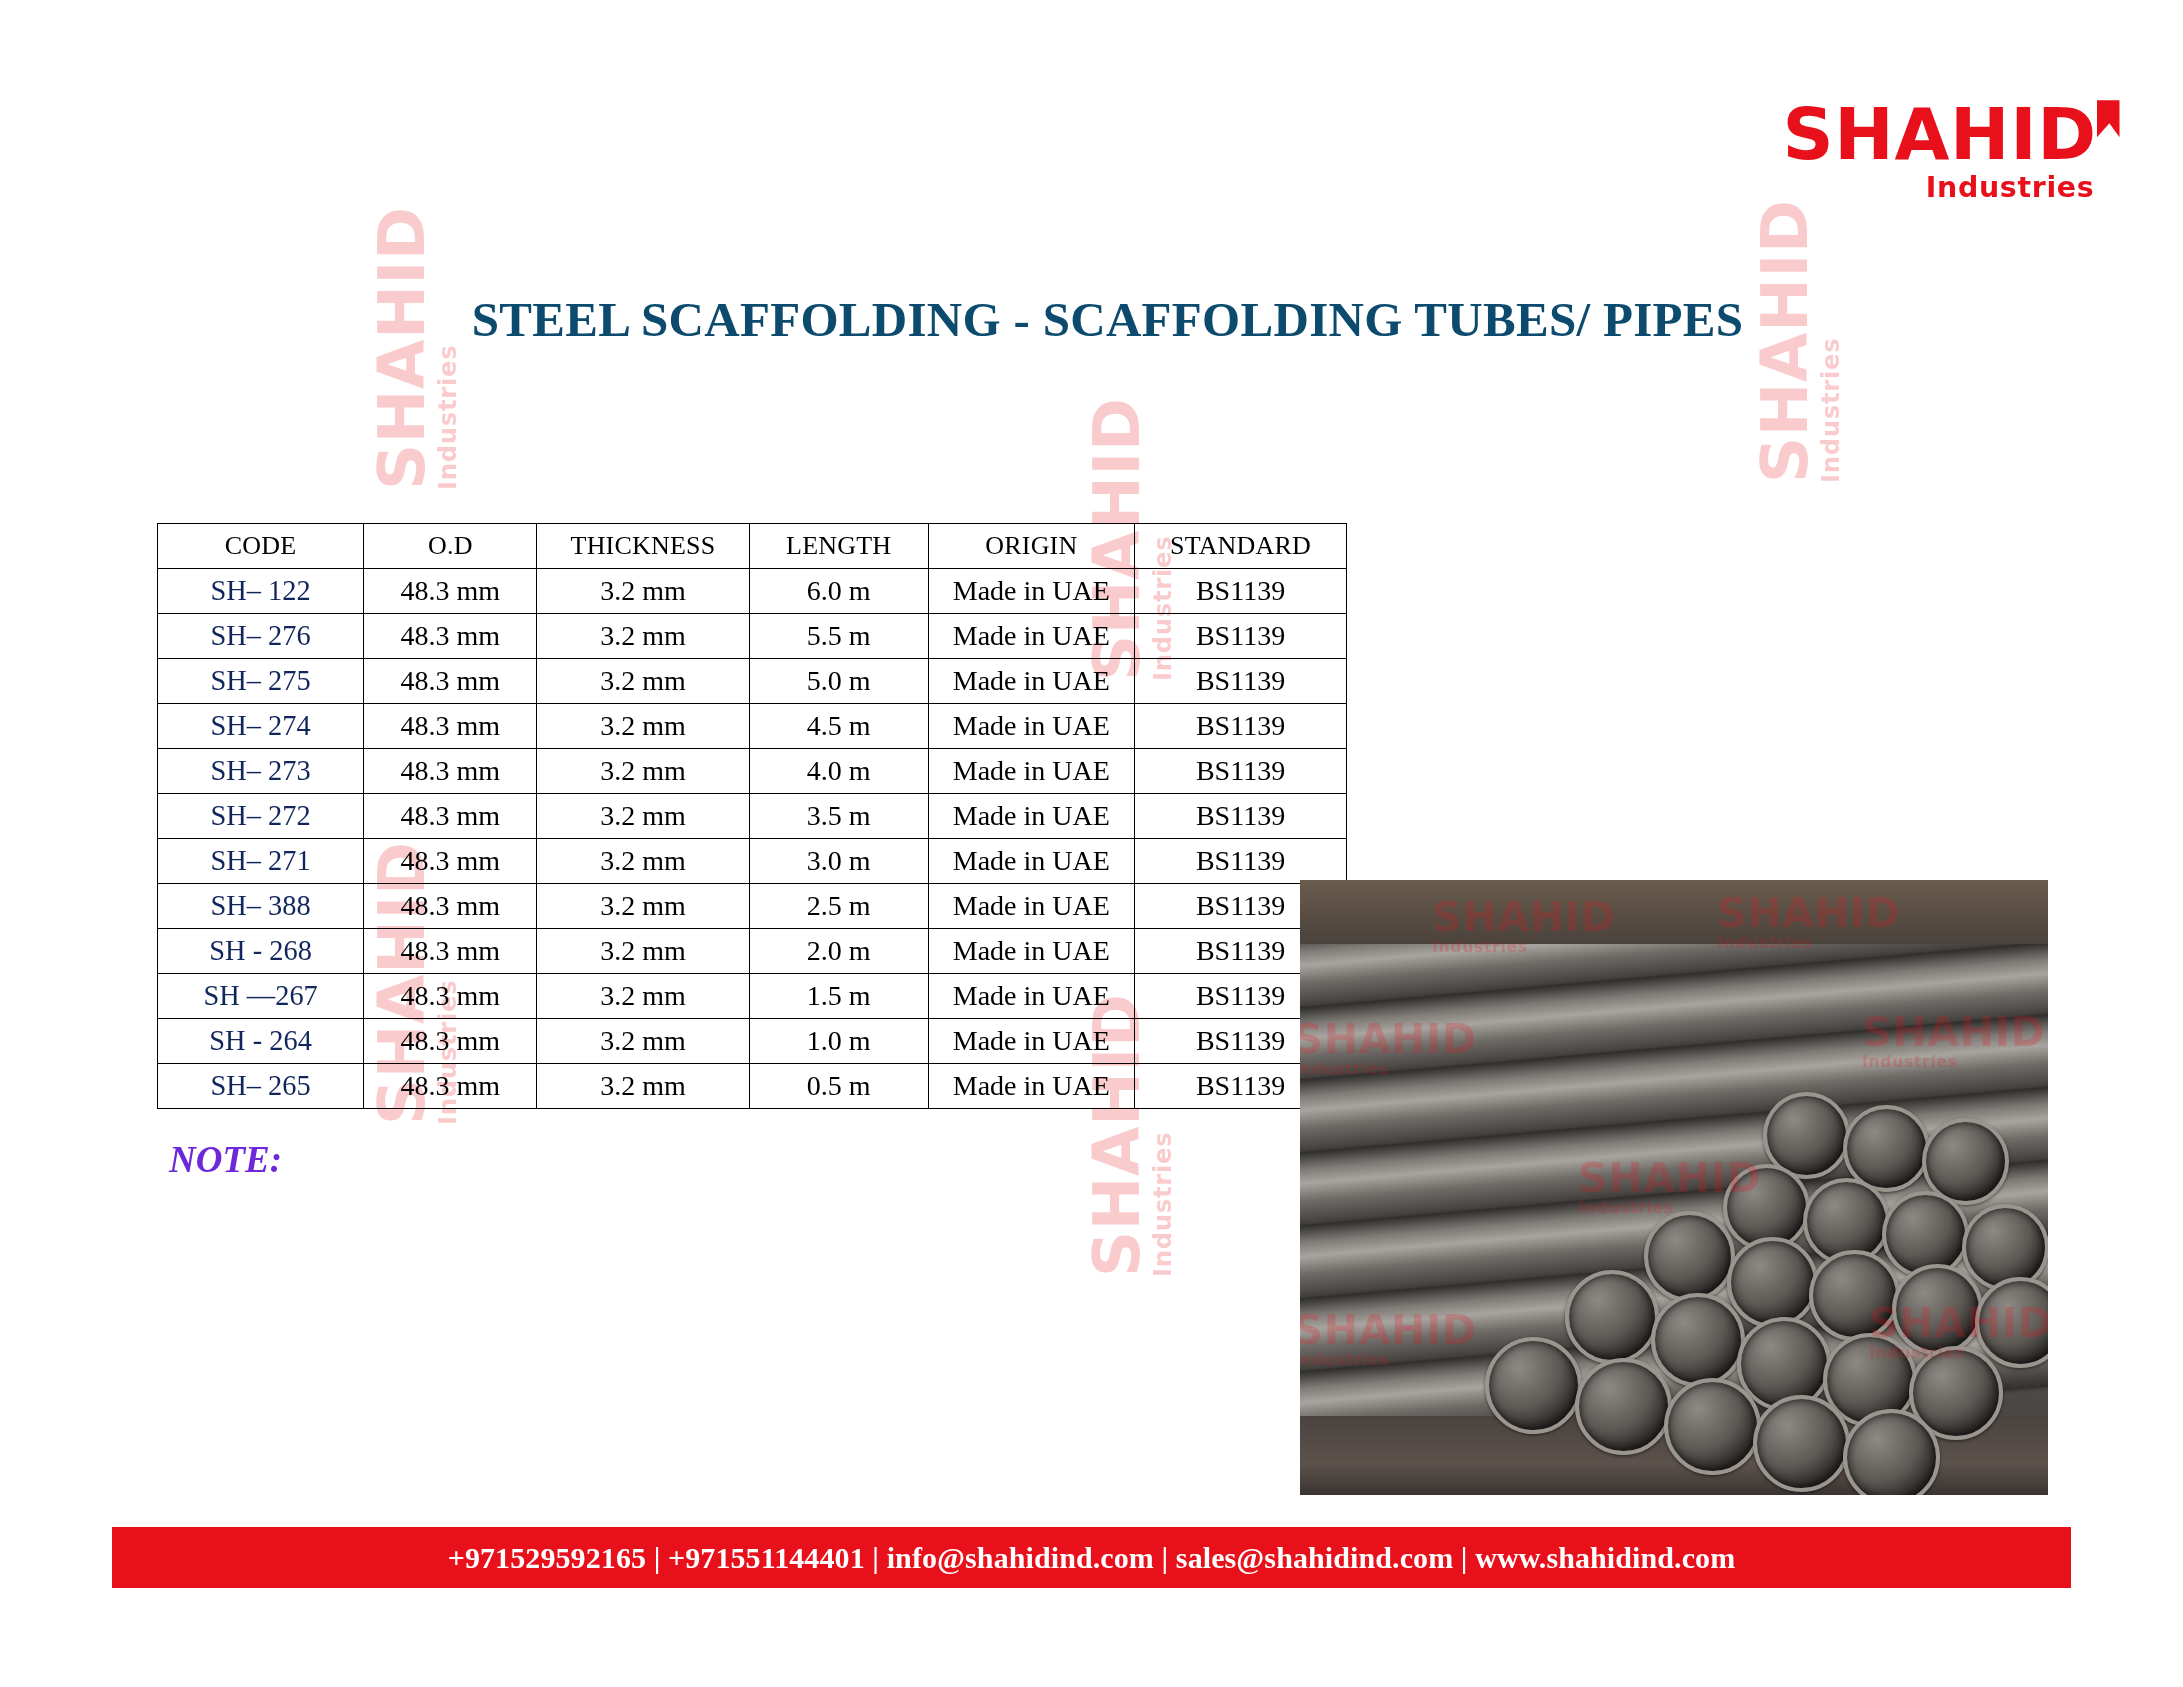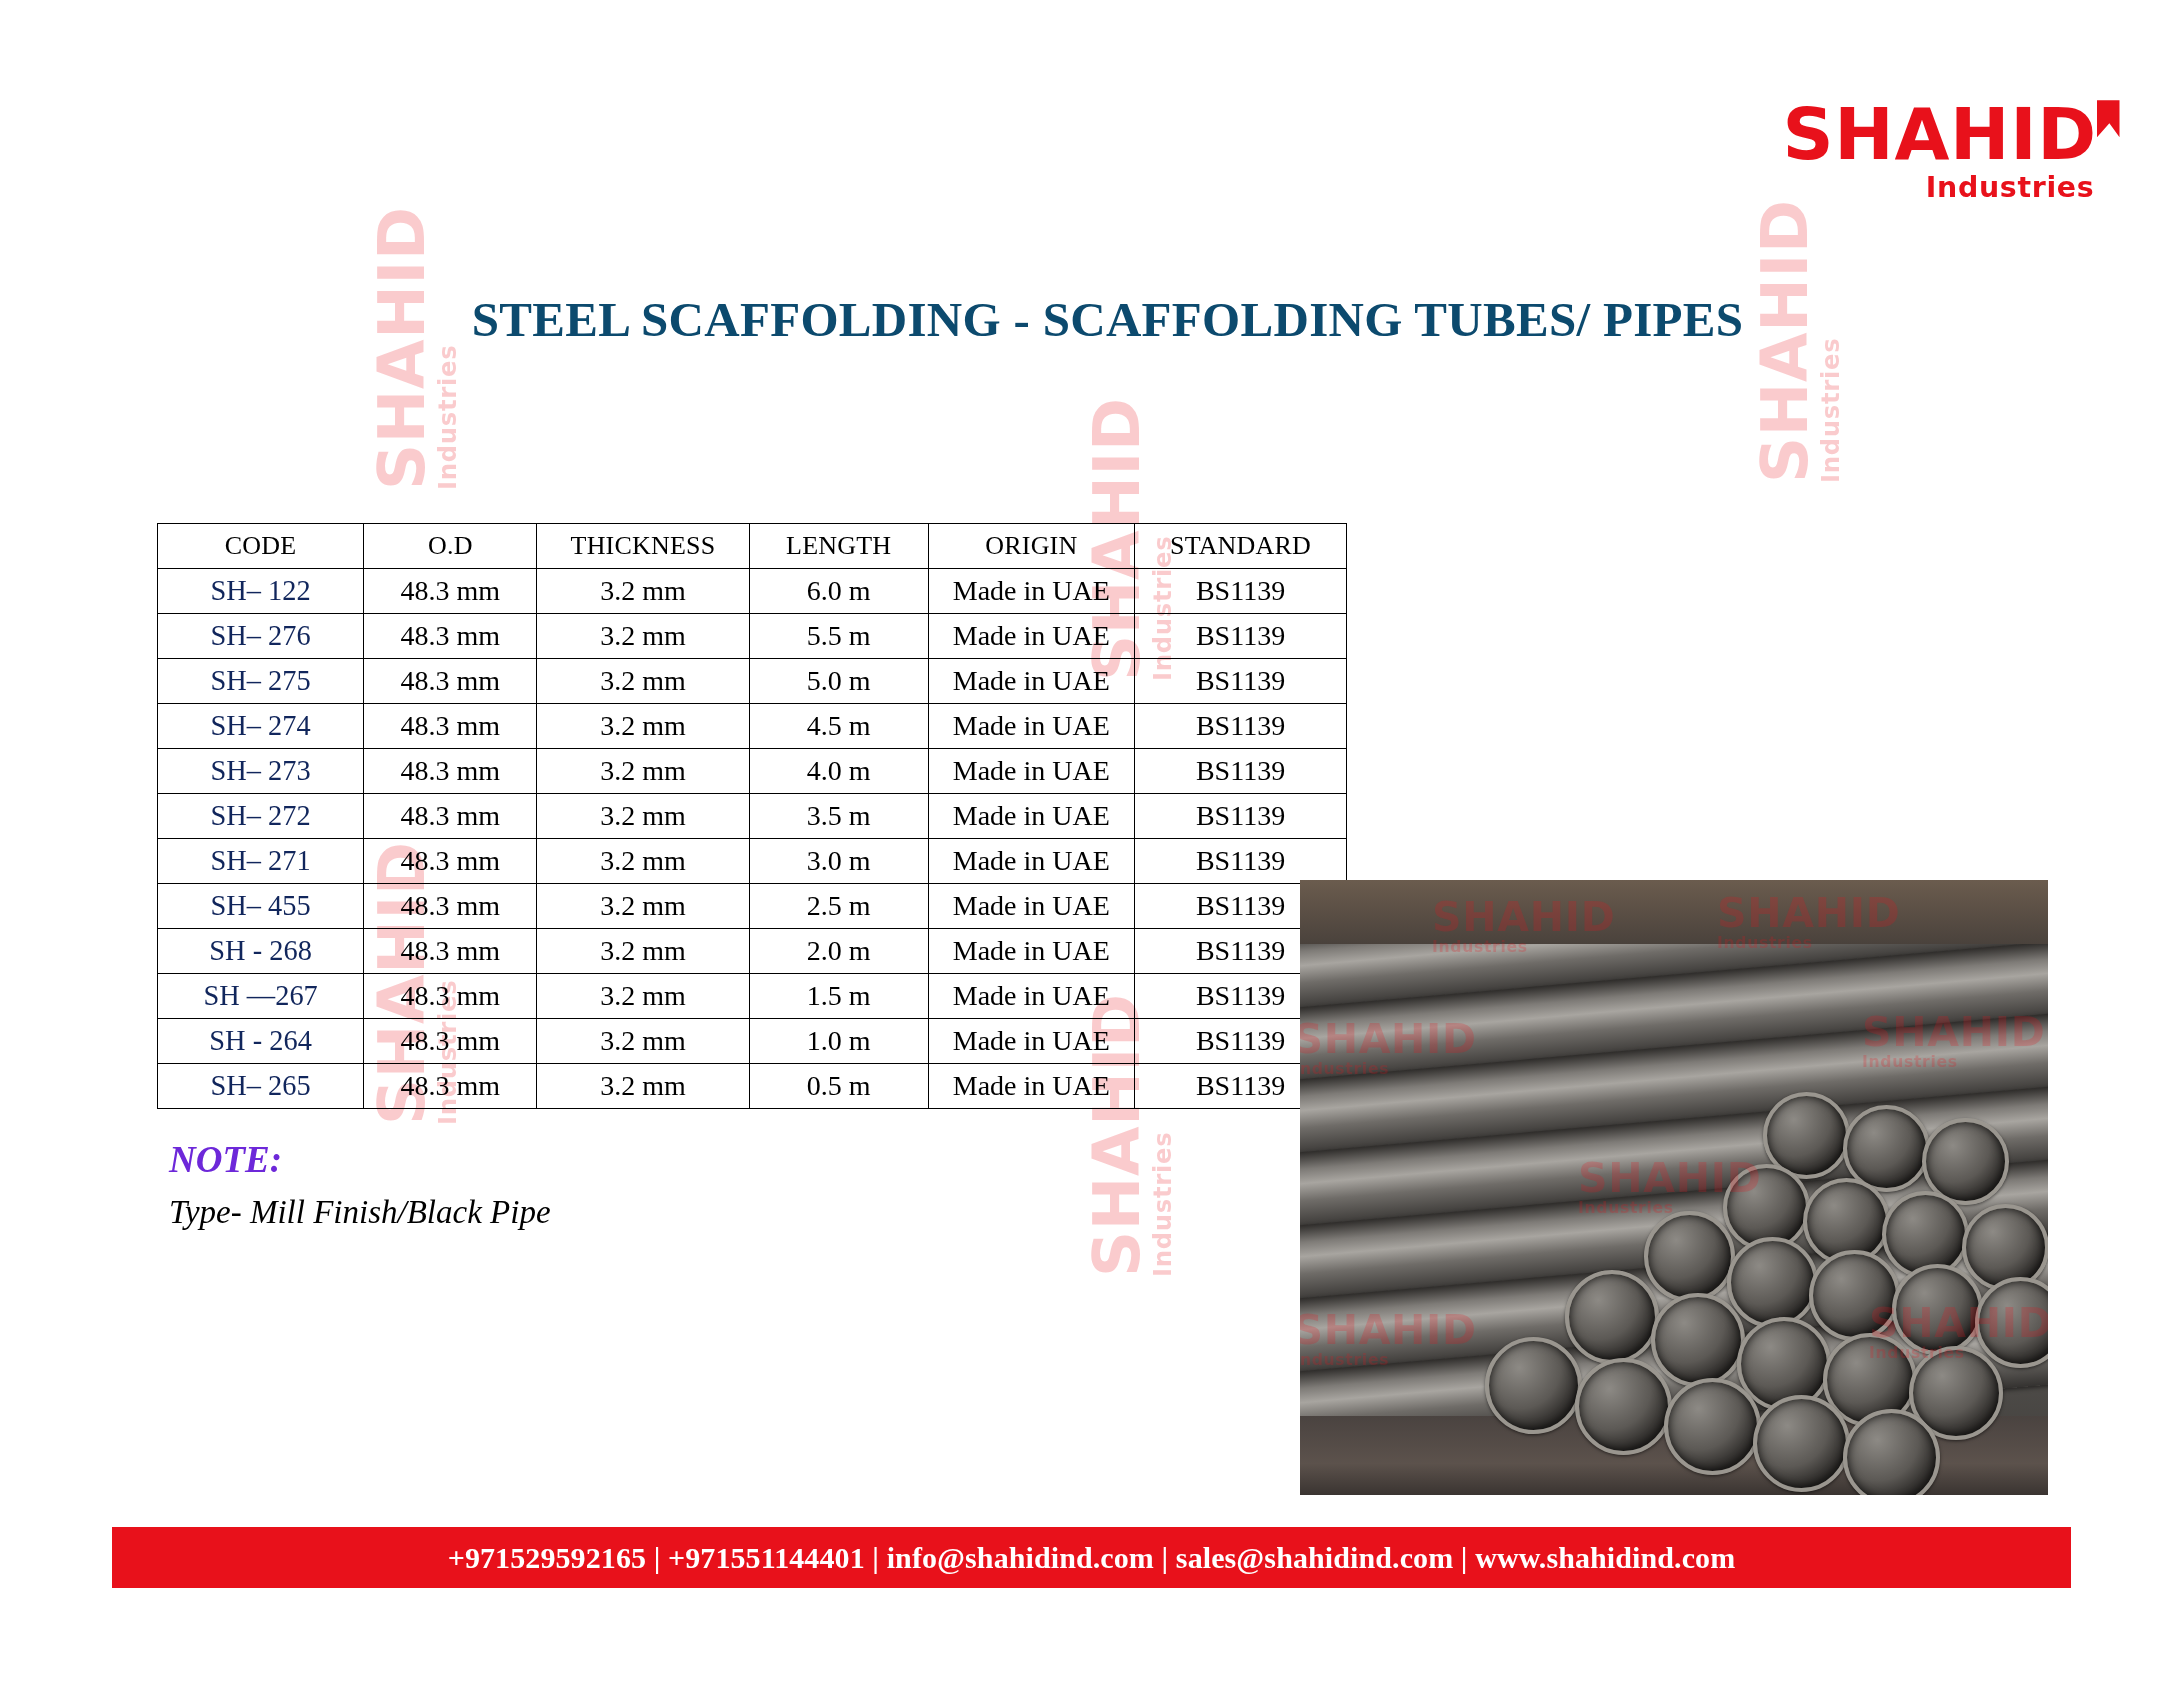--- a/index.html
+++ b/index.html
@@ -298,21 +298,21 @@
     </tr>
     <tr>
       <td class="code">SH– 271</td>
       <td>48.3 mm</td>
       <td>3.2 mm</td>
       <td>3.0 m</td>
       <td>Made in UAE</td>
       <td>BS1139</td>
     </tr>
     <tr>
-      <td class="code">SH– 455</td>
+      <td class="code">SH– 388</td>
       <td>48.3 mm</td>
       <td>3.2 mm</td>
       <td>2.5 m</td>
       <td>Made in UAE</td>
       <td>BS1139</td>
     </tr>
     <tr>
       <td class="code">SH - 268</td>
       <td>48.3 mm</td>
       <td>3.2 mm</td>
@@ -342,21 +342,20 @@
       <td>3.2 mm</td>
       <td>0.5 m</td>
       <td>Made in UAE</td>
       <td>BS1139</td>
     </tr>
   </tbody>
 </table>
 
 <div class="note-block">
   <div class="note-title">NOTE:</div>
-  <div class="note-line">Type- Mill Finish/Black Pipe</div>
 </div>
 
 <div class="photo">
   <div class="photo-bg"></div>
 
   <div class="pipe-row" style="top:20px;"></div>
   <div class="pipe-row" style="top:93px;"></div>
   <div class="pipe-row" style="top:165px;"></div>
   <div class="pipe-row" style="top:238px;"></div>
   <div class="pipe-row" style="top:311px;"></div>

